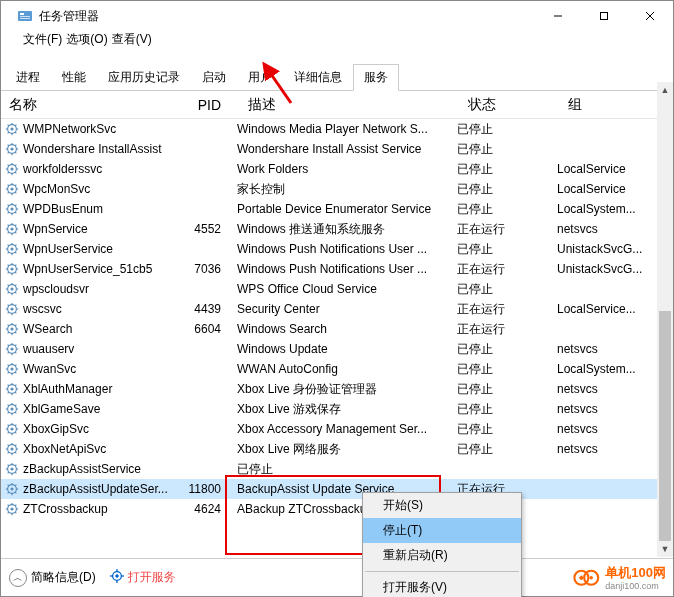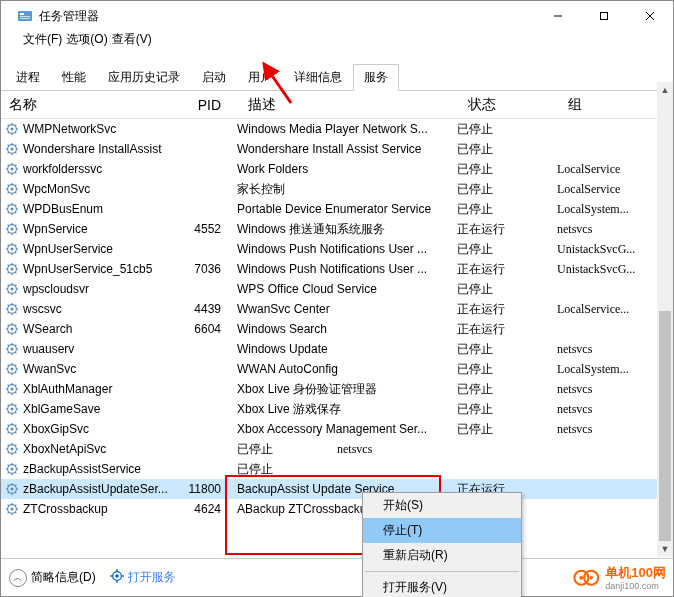--- a/index.html
+++ b/index.html
@@ -25,24 +25,24 @@
 .body-area { flex: 1; overflow: hidden; position: relative; }
 .rows { font-size: 12px; }
 .row { display: flex; height: 20px; align-items: center; }
 .row.sel { background: #cce8ff; }
 .svc-icon { width: 14px; height: 14px; margin-left: 4px; margin-right: 4px; flex-shrink: 0; }
 .svc-icon svg { width: 14px; height: 14px; display: block; }
 .c-name { width: 170px; display: flex; align-items: center; white-space: nowrap; overflow: hidden; }
 .c-pid { width: 58px; text-align: right; padding-right: 8px; }
 .c-desc { width: 220px; padding-left: 8px; white-space: nowrap; overflow: hidden; text-overflow: ellipsis; }
 .c-status { width: 100px; padding-left: 8px; }
-.c-group { flex: 1; padding-left: 8px; white-space: nowrap; overflow: hidden; font-family: Liberation Serif, serif; }
+.c-group { flex: 1; padding-left: 8px; white-space: nowrap; overflow: hidden; }
 .bottombar { height: 38px; border-top: 1px solid #ccc; display: flex; align-items: center; padding-left: 8px; font-size: 12px; gap: 14px; }
 .bb-btn { display: flex; align-items: center; gap: 4px; cursor: pointer; color: #000; }
-.bb-link { color: #3b82f6; }
+.bb-link { color: #ef4444; }
 .circle-chevron { width: 18px; height: 18px; border: 1px solid #888; border-radius: 50%; display: flex; align-items: center; justify-content: center; font-size: 10px; }
 .redbox { position: absolute; border: 2px solid #e60000; pointer-events: none; }
 .arrow-anno { position: absolute; pointer-events: none; }
 .ctx-menu { position: absolute; background: #f0f0f0; border: 1px solid #a0a0a0; box-shadow: 2px 2px 4px rgba(0,0,0,0.2); font-size: 12px; width: 160px; }
 .ctx-item { padding: 4px 20px; cursor: pointer; }
 .ctx-item.hl { background: #91c9f7; }
 .ctx-sep { height: 1px; background: #c0c0c0; margin: 3px 2px; }
 .scrollbar { position: absolute; right: 1px; top: 82px; bottom: 40px; width: 16px; background: #f0f0f0; display:flex; flex-direction:column; align-items:center; }
 .sb-btn { width:16px; height:16px; display:flex; align-items:center; justify-content:center; font-size:9px; color:#555; cursor:pointer; }
 .sb-track { flex:1; position:relative; width:16px; }
@@ -352,21 +352,21 @@
                   <line x1="3" y1="3" x2="4.5" y2="4.5"></line>
                   <line x1="11.5" y1="11.5" x2="13" y2="13"></line>
                   <line x1="3" y1="13" x2="4.5" y2="11.5"></line>
                   <line x1="11.5" y1="4.5" x2="13" y2="3"></line>
                 </g>
               </svg>
             </span>
             <span>wscsvc</span>
           </div>
           <div class="c-pid">4439</div>
-          <div class="c-desc">WwanSvc Center</div>
+          <div class="c-desc">Security Center</div>
           <div class="c-status">正在运行</div>
           <div class="c-group">LocalService...</div>
         </div>
         <div class="row">
           <div class="c-name">
             <span class="svc-icon">
               <svg viewBox="0 0 16 16">
                 <circle cx="8" cy="8" r="5" fill="none" stroke="#5b8db8" stroke-width="1.3"></circle>
                 <circle cx="8" cy="8" r="1.8" fill="#5b8db8"></circle>
                 <g stroke="#5b8db8" stroke-width="1.3">
@@ -527,20 +527,21 @@
                   <line x1="3" y1="3" x2="4.5" y2="4.5"></line>
                   <line x1="11.5" y1="11.5" x2="13" y2="13"></line>
                   <line x1="3" y1="13" x2="4.5" y2="11.5"></line>
                   <line x1="11.5" y1="4.5" x2="13" y2="3"></line>
                 </g>
               </svg>
             </span>
             <span>XboxNetApiSvc</span>
           </div>
           <div class="c-pid"></div>
+          <div class="c-desc">Xbox Live 网络服务</div>
           <div class="c-status">已停止</div>
           <div class="c-group">netsvcs</div>
         </div>
         <div class="row">
           <div class="c-name">
             <span class="svc-icon">
               <svg viewBox="0 0 16 16">
                 <circle cx="8" cy="8" r="5" fill="none" stroke="#5b8db8" stroke-width="1.3"></circle>
                 <circle cx="8" cy="8" r="1.8" fill="#5b8db8"></circle>
                 <g stroke="#5b8db8" stroke-width="1.3">

